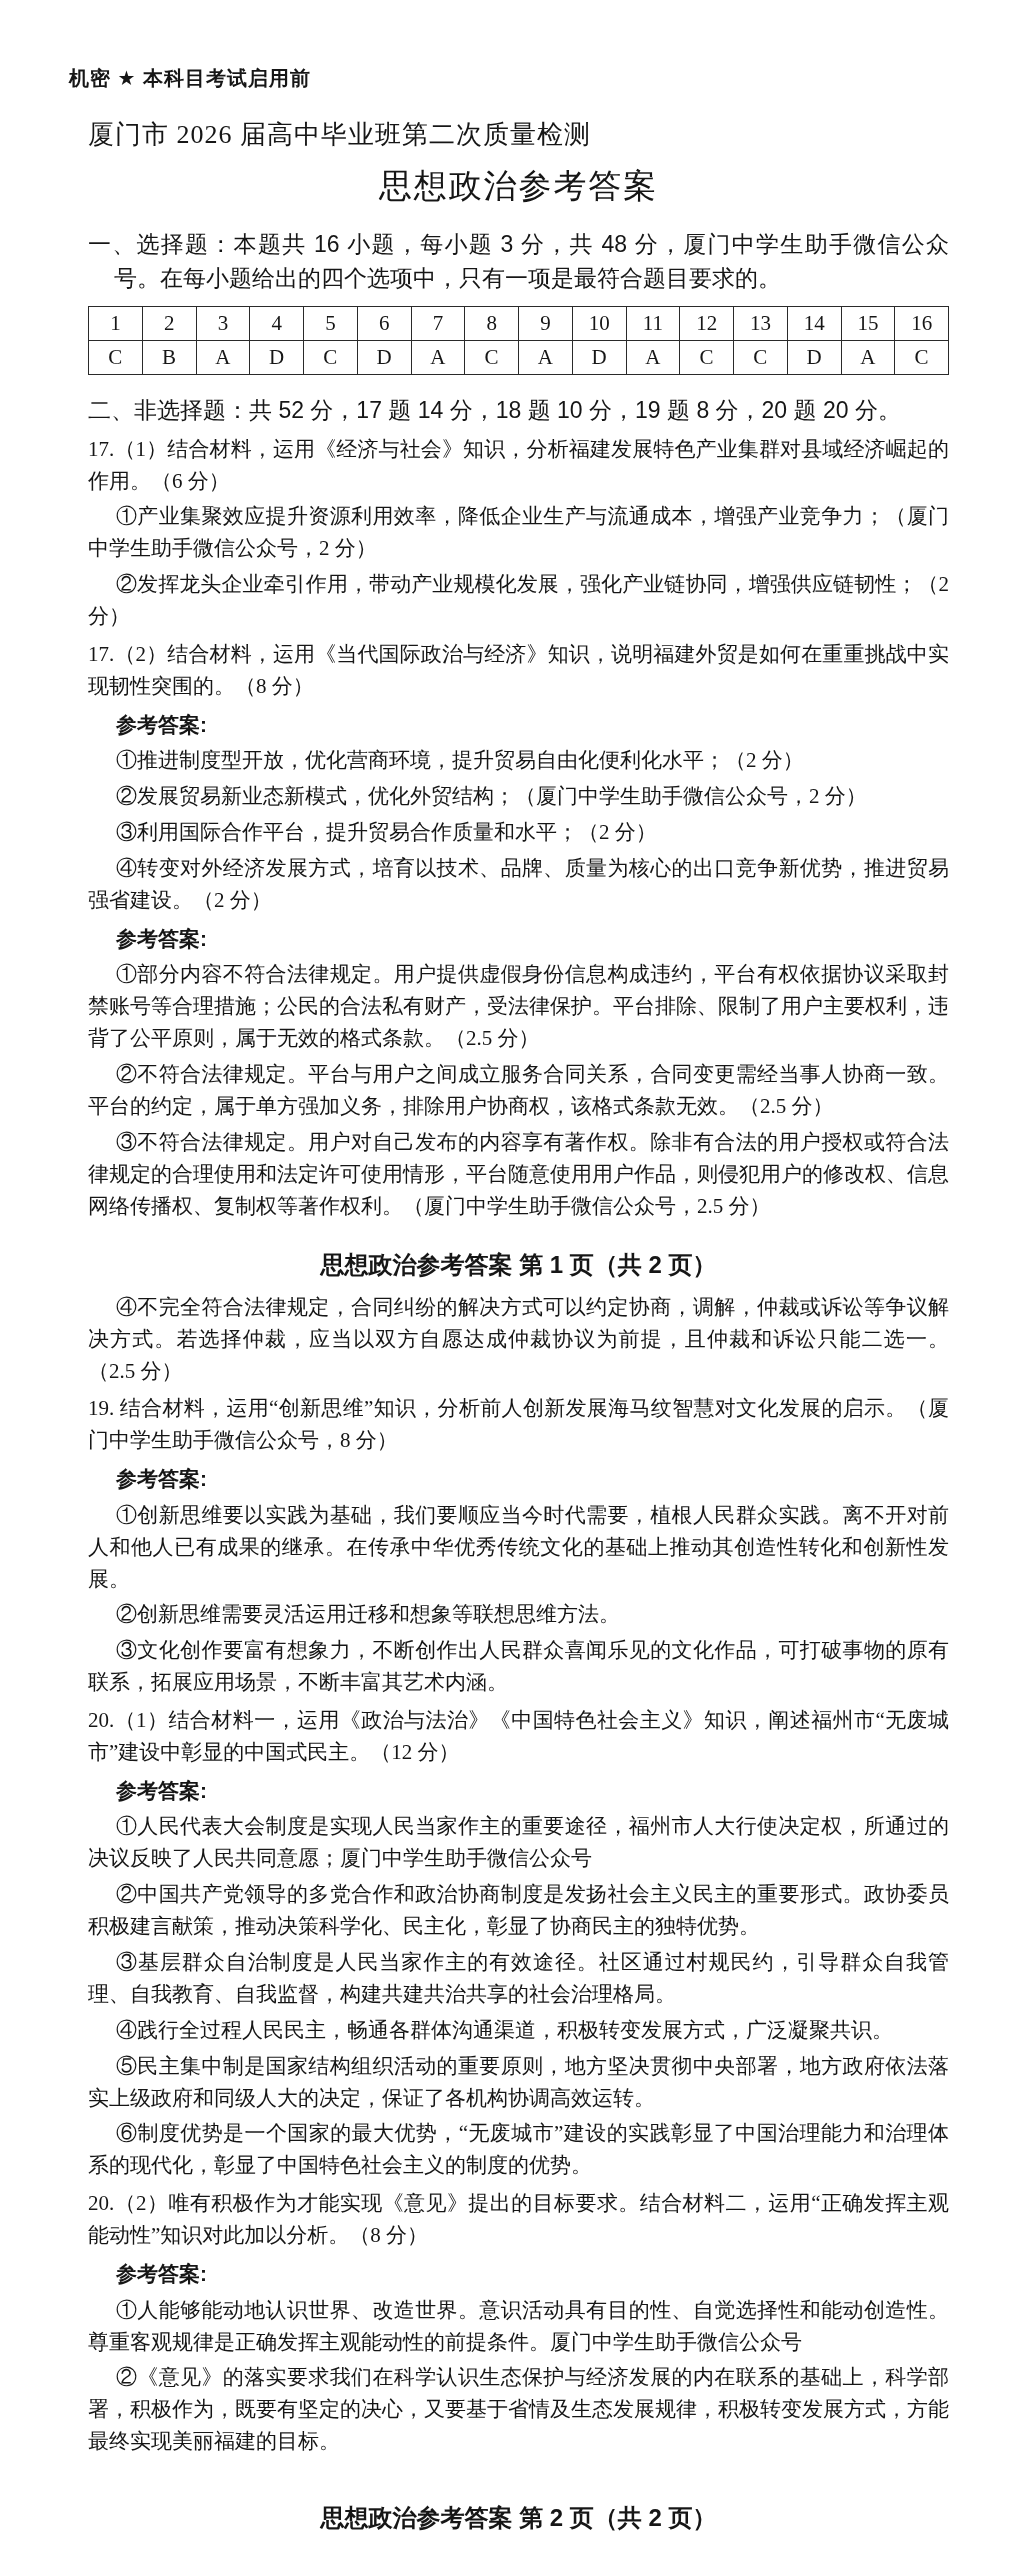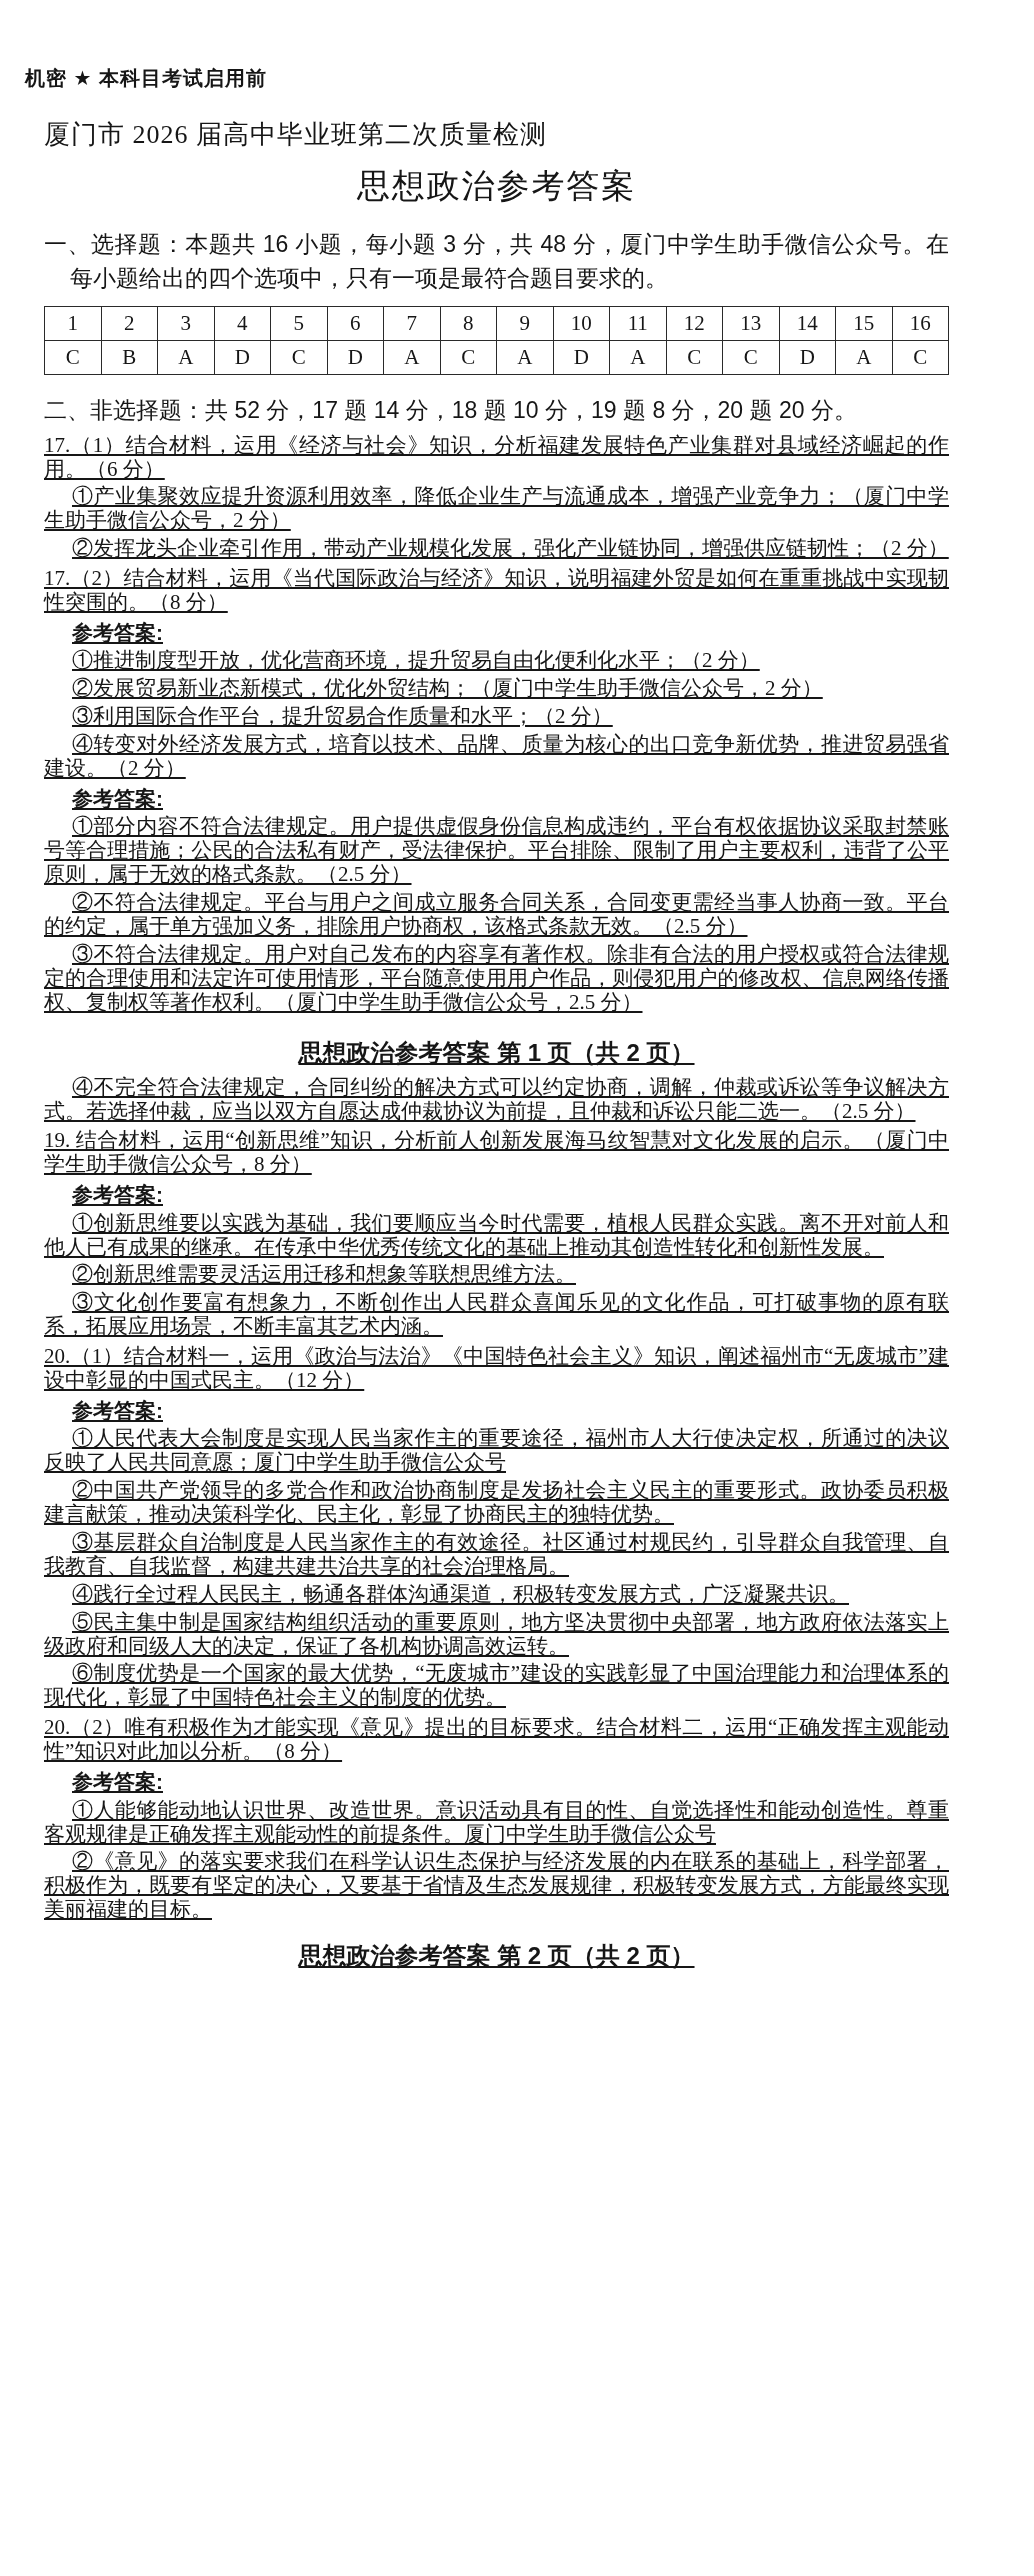--- a/index.html
+++ b/index.html
@@ -8,21 +8,21 @@
     background: #ffffff;
   }
   body {
     width: 1035px;
     height: 2576px;
     overflow: hidden;
     color: #161616;
     font-family: "Liberation Serif", "DejaVu Serif", serif;
   }
   .sheet {
-    padding: 65px 86px 0 44px;
+    padding: 65px 86px 0 88px;
   }
   .secret {
     font-family: "Liberation Sans", "DejaVu Sans", sans-serif;
     font-weight: bold;
     font-size: 20px;
     margin-left: -19px;
     letter-spacing: 1px;
   }
   .exam-title {
     font-size: 26px;
@@ -59,23 +59,22 @@
     border: 1.4px solid #2a2a2a;
     text-align: center;
     font-size: 21px;
     height: 33px;
     padding: 0;
     font-family: "Liberation Serif", "DejaVu Serif", serif;
   }
   p {
     margin: 3.8px 0 0 0;
     font-size: 21px;
-    line-height: 24px;
+    line-height: 32px;
     text-align: justify;
-    text-decoration: underline;
   }
   p.stem {
     margin-top: 5.7px;
   }
   p.ref-label {
     font-family: "Liberation Sans", "DejaVu Sans", sans-serif;
     font-weight: bold;
     margin-left: 28px;
     margin-top: 6.7px;
   }
@@ -86,21 +85,21 @@
     text-align: center;
     font-family: "Liberation Sans", "DejaVu Sans", sans-serif;
     font-weight: bold;
     font-size: 24px;
     text-indent: 0;
   }
   p.page-footer.first {
     margin: 27px 0 9.6px 0;
   }
   p.page-footer.second {
-    margin-top: 23px;
+    margin-top: 45px;
   }
 </style>
 </head>
 <body>
 
 <div class="sheet">
 
   <div class="secret">机密 ★ 本科目考试启用前</div>
 
   <div class="exam-title">厦门市 2026 届高中毕业班第二次质量检测</div>

